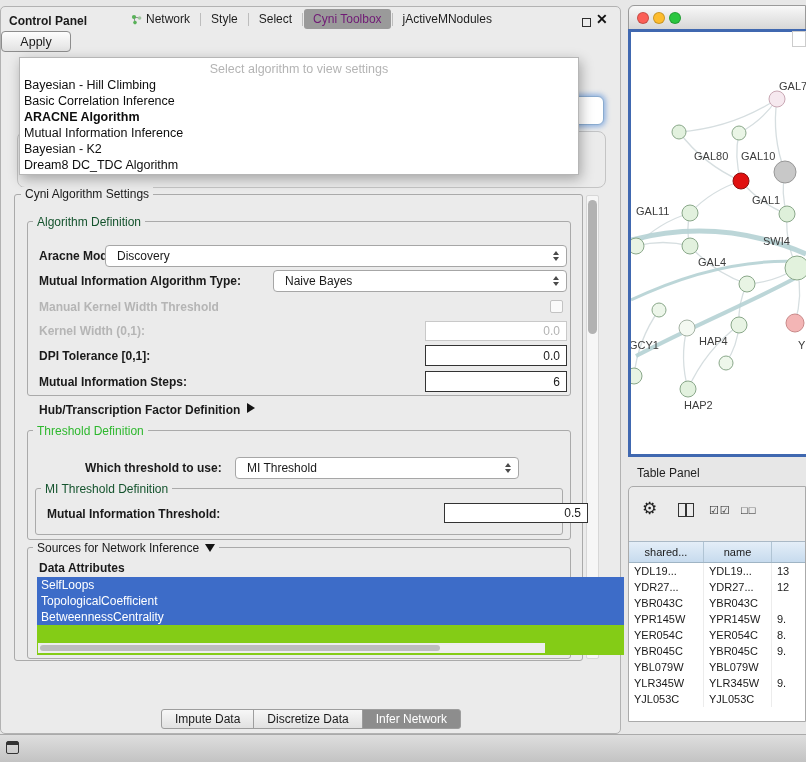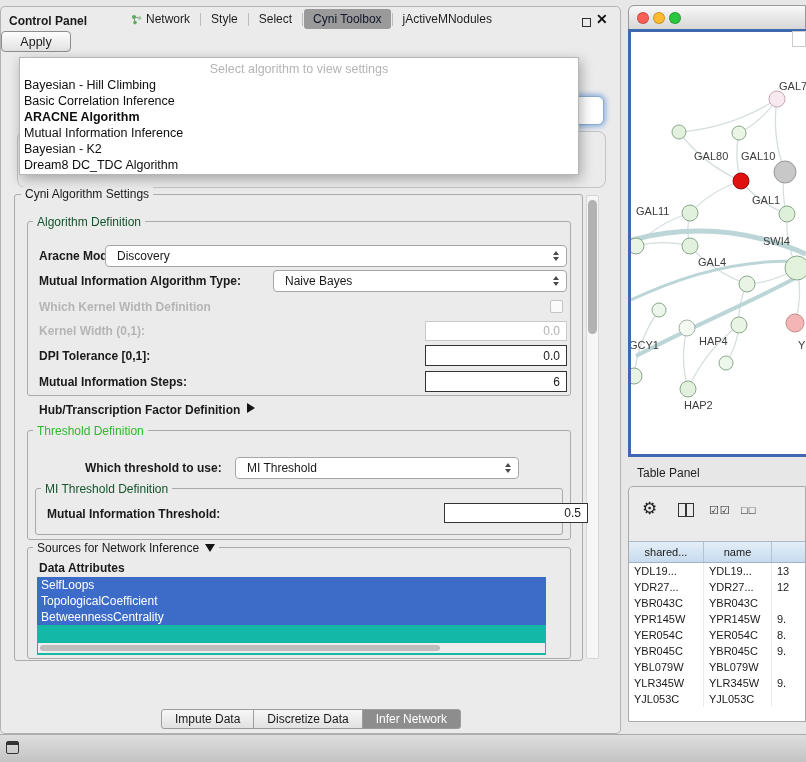--- a/index.html
+++ b/index.html
@@ -14,21 +14,21 @@
   
   #window { left:0; top:6px; width:621px; height:728px; background:#ebebeb;
     border:1px solid #b2b2b2; border-radius:5px; position:absolute; }
   #win-title { left:8px; top:7px; font-weight:bold; }
   #min-box { left:581px; top:11px; width:9px; height:9px; border:1.5px solid #2e2e2e; }
   #close-x { left:595px; top:4px; font-size:14px; font-weight:bold; color:#111; cursor:default; }
 
   #tabstrip { left:0; top:28px; width:621px; height:24px; display:flex;
     align-items:center; justify-content:center; }
   .tab { padding:3px 9px; color:#1d1d1d; display:flex; align-items:center; gap:4px; white-space:nowrap; }
-  .tab.active { background:#9a9a9a; color:#0f172a; border-radius:3px; }
+  .tab.active { background:#9a9a9a; color:#701a75; border-radius:3px; }
   .tab-sep { width:1px; height:13px; background:#bdbdbd; margin:0 1px; }
   .tab-icon { display:inline-flex; }
 
   
   #popup { left:18px; top:50px; width:560px; height:118px; background:#fff;
     border:1px solid #b6b6b6; box-shadow:2px 4px 12px rgba(0,0,0,.3); z-index:30; padding-top:3px; }
   .dd-placeholder { text-align:center; color:#b4b4b4; height:16px; line-height:16px; font-size:12.5px; }
   .dd-item { padding-left:4px; height:16px; line-height:16px; font-size:12.5px; color:#0d0d0d; }
   .dd-item.selected { font-weight:bold; }
 
@@ -81,21 +81,21 @@
   #combo-which { left:234px; top:450px; width:284px; }
 
   #mi-group { left:34px; top:481px; width:528px; height:47px; }
   #mi-label { left:40px; top:475px; }
   #lbl-mithr { left:46px; top:496px; }
   #field-mithr { left:420px; top:496px; width:144px; height:20px;margin-left:23px; }
 
   #sources-group { left:26px; top:540px; width:544px; height:112px; }
   #sources-title { left:32px; top:534px; display:flex; align-items:center; gap:6px; }
   #lbl-dataattr { left:38px; top:552px; height:18px; }
-  #attr-list { left:36px; top:570px; width:509px; height:78px; background:#14b8a6; position:absolute; overflow:hidden; }
+  #attr-list { left:36px; top:570px; width:587px; height:78px; background:#84cc16; position:absolute; overflow:hidden; }
   .attr-item { height:16px; line-height:16px; padding-left:4px; background:#3d6cc8; color:#fff; }
   #hscroll { left:37px; top:636px; width:507px; height:10px; background:#ededed; position:absolute; }
   #hscroll-thumb { left:2px; top:2px; width:400px; height:6px; background:#bdbdbd; border-radius:3px; position:absolute; }
 
   #apply-btn { left:268px; top:669px; width:70px; height:21px; border:1px solid #8d8d8d;
     border-radius:4px; background:linear-gradient(#fdfdfd,#e2e2e2); display:flex;
     align-items:center; justify-content:center; font-size:12.5px; }
 
   #bottom-tabs { left:0; top:702px; width:621px; display:flex; justify-content:center; position:absolute; }
   .btab { height:20px; padding:0 13px; display:flex; align-items:center;
@@ -217,21 +217,21 @@
 
   <div class="form-label" style="left:38px; top:263px;">Mutual Information Algorithm Type:</div>
   <div class="combo" style="left:272px; top:263px; width:294px;">
     <span>Naive Bayes</span>
     <span class="stepper">
         <span class="tri-up"></span>
         <span class="tri-down"></span>
       </span>
   </div>
 
-  <div class="form-label disabled" style="left:38px; top:289px;">Which Kernel Width Definition</div>
+  <div class="form-label disabled" style="left:38px; top:289px;">Manual Kernel Width Threshold</div>
   <div class="checkbox" style="left:549px; top:293px;"></div>
 
   <div class="form-label disabled" style="left:38px; top:313px;">Kernel Width (0,1):</div>
   <div class="field disabled" style="left:424px; top:314px; width:142px; height:20px;">
     <span>0.0</span>
   </div>
 
   <div class="form-label" style="left:38px; top:338px;">DPI Tolerance [0,1]:</div>
   <div class="field editable" style="left:424px; top:338px; width:142px; height:21px;">
     <span>0.0</span>

